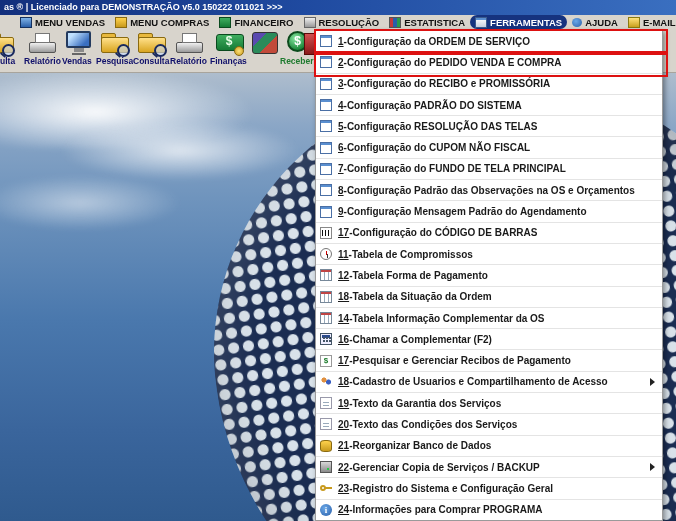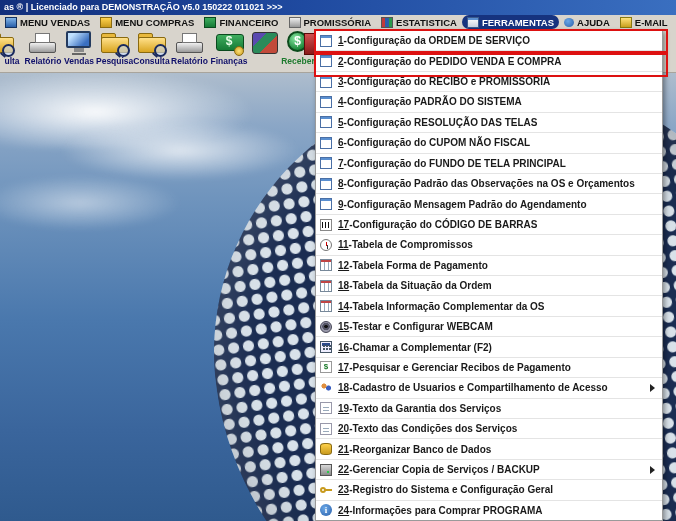--- a/index.html
+++ b/index.html
@@ -6,36 +6,36 @@
   body{width:676px;height:521px;overflow:hidden;font-family:"Liberation Sans",sans-serif;}
   .screen{position:relative;width:676px;height:521px;overflow:hidden;background:#84cc16;}
 
   
   .titlebar{position:absolute;left:0;top:0;width:676px;height:15px;
     background:linear-gradient(90deg,#122f7c 0%,#1f4aa0 45%,#3a6fc0 100%);
     color:#fff;font-size:9px;font-weight:bold;line-height:15px;padding-left:4px;box-sizing:border-box;white-space:nowrap;}
 
   
   .menubar{position:absolute;left:0;top:15px;width:676px;height:14px;background:#d8d4cc;
-    display:flex;align-items:flex-start;font-size:9.5px;font-weight:bold;color:#111;padding-left:0;box-sizing:border-box;}
+    display:flex;align-items:flex-start;font-size:9.5px;font-weight:bold;color:#111;padding-left:15px;box-sizing:border-box;}
   .mb{display:flex;align-items:center;padding:1px 5px;height:12px;cursor:default;white-space:nowrap;}
   .mb.active{background:#16337f;color:#fff;border-radius:7px;}
   .mb-ic{width:10px;height:9px;margin-right:3px;flex:none;}
   .mbi-monitor{background:linear-gradient(#7fb3e8,#2a5fa9);border:1px solid #14305e;}
   .mbi-cart{background:linear-gradient(#ffd24d,#c89a1d);border:1px solid #8a6a10;}
   .mbi-money{background:linear-gradient(#3fae5f,#157a35);border:1px solid #0a4a1e;}
   .mbi-printer{background:linear-gradient(#eee,#999);border:1px solid #666;}
   .mbi-chart{background:linear-gradient(90deg,#c23a3a 0 33%,#2a5fa9 33% 66%,#2a9a4a 66%);border:1px solid #555;}
   .mbi-tools{background:linear-gradient(#fff,#c8d0e0);border:1px solid #3a5a8c;box-shadow:inset 0 2px 0 #5a8fd0;}
   .mbi-help{background:radial-gradient(circle at 40% 35%,#6aa8e8,#2a5fa9);border-radius:50%;}
   .mbi-email{background:linear-gradient(#ffe27a,#c8a01d);border:1px solid #8a7a10;}
 
   
   .toolbar{position:absolute;left:0;top:29px;width:676px;height:44px;background:#d8d4cc;border-bottom:1px solid #a8a49c;box-sizing:border-box;}
-  .tb{position:absolute;top:1px;height:41px;overflow:hidden;text-align:center;cursor:default;}
+  .tb{position:absolute;top:1px;height:41px;overflow:hidden;cursor:default;}
   .tbi{width:32px;height:25px;position:relative;margin:1px auto 0;}
   .tlbl{font-size:8.5px;font-weight:bold;color:#10106a;line-height:11px;white-space:nowrap;}
   .tlbl.green{color:#1e7a2e;}
   .tlbl.gold{color:#b8921f;margin-top:41px;}
   .clipL{margin-left:-16px;}
 
   .tb-folder::before{content:"";position:absolute;left:2px;top:2px;width:13px;height:5px;background:#e8b83d;border:1px solid #8a6a10;border-radius:2px 2px 0 0;}
   .tb-folder::after{content:"";position:absolute;left:2px;top:6px;width:26px;height:14px;background:linear-gradient(#ffe08a,#d9a520);border:1px solid #8a6a10;border-radius:2px;}
   .mag{position:absolute;right:1px;bottom:-1px;width:9px;height:9px;border:2px solid #1a2a5e;border-radius:50%;background:rgba(200,220,255,.6);z-index:2;}
   .mag::after{content:"";position:absolute;left:-4px;top:8px;width:6px;height:2px;background:#1a2a5e;transform:rotate(40deg);}
@@ -120,21 +120,21 @@
     <div class="mb">
         <span class="mb-ic mbi-cart"></span>
         <span>MENU COMPRAS</span>
       </div>
     <div class="mb">
         <span class="mb-ic mbi-money"></span>
         <span>FINANCEIRO</span>
       </div>
     <div class="mb">
         <span class="mb-ic mbi-printer"></span>
-        <span>PROMISSÓRIA</span>
+        <span>RESOLUÇÃO</span>
       </div>
     <div class="mb">
         <span class="mb-ic mbi-chart"></span>
         <span>ESTATISTICA</span>
       </div>
     <div class="mb active">
         <span class="mb-ic mbi-tools"></span>
         <span>FERRAMENTAS</span>
       </div>
     <div class="mb">
@@ -272,25 +272,20 @@
       <span class="ic ic-table"></span>
       <span class="num">18</span>
         <span>-Tabela da Situação da Ordem</span>
     </div>
     <div class="mi">
       <span class="ic ic-table"></span>
       <span class="num">14</span>
         <span>-Tabela Informação Complementar da OS</span>
     </div>
     <div class="mi">
-      <span class="ic ic-webcam"></span>
-      <span class="num">15</span>
-        <span>-Testar e Configurar WEBCAM</span>
-    </div>
-    <div class="mi">
       <span class="ic ic-calc"></span>
       <span class="num">16</span>
         <span>-Chamar a Complementar (F2)</span>
     </div>
     <div class="mi">
       <span class="ic ic-receipt"></span>
       <span class="num">17</span>
         <span>-Pesquisar e Gerenciar Recibos de Pagamento</span>
     </div>
     <div class="mi">

